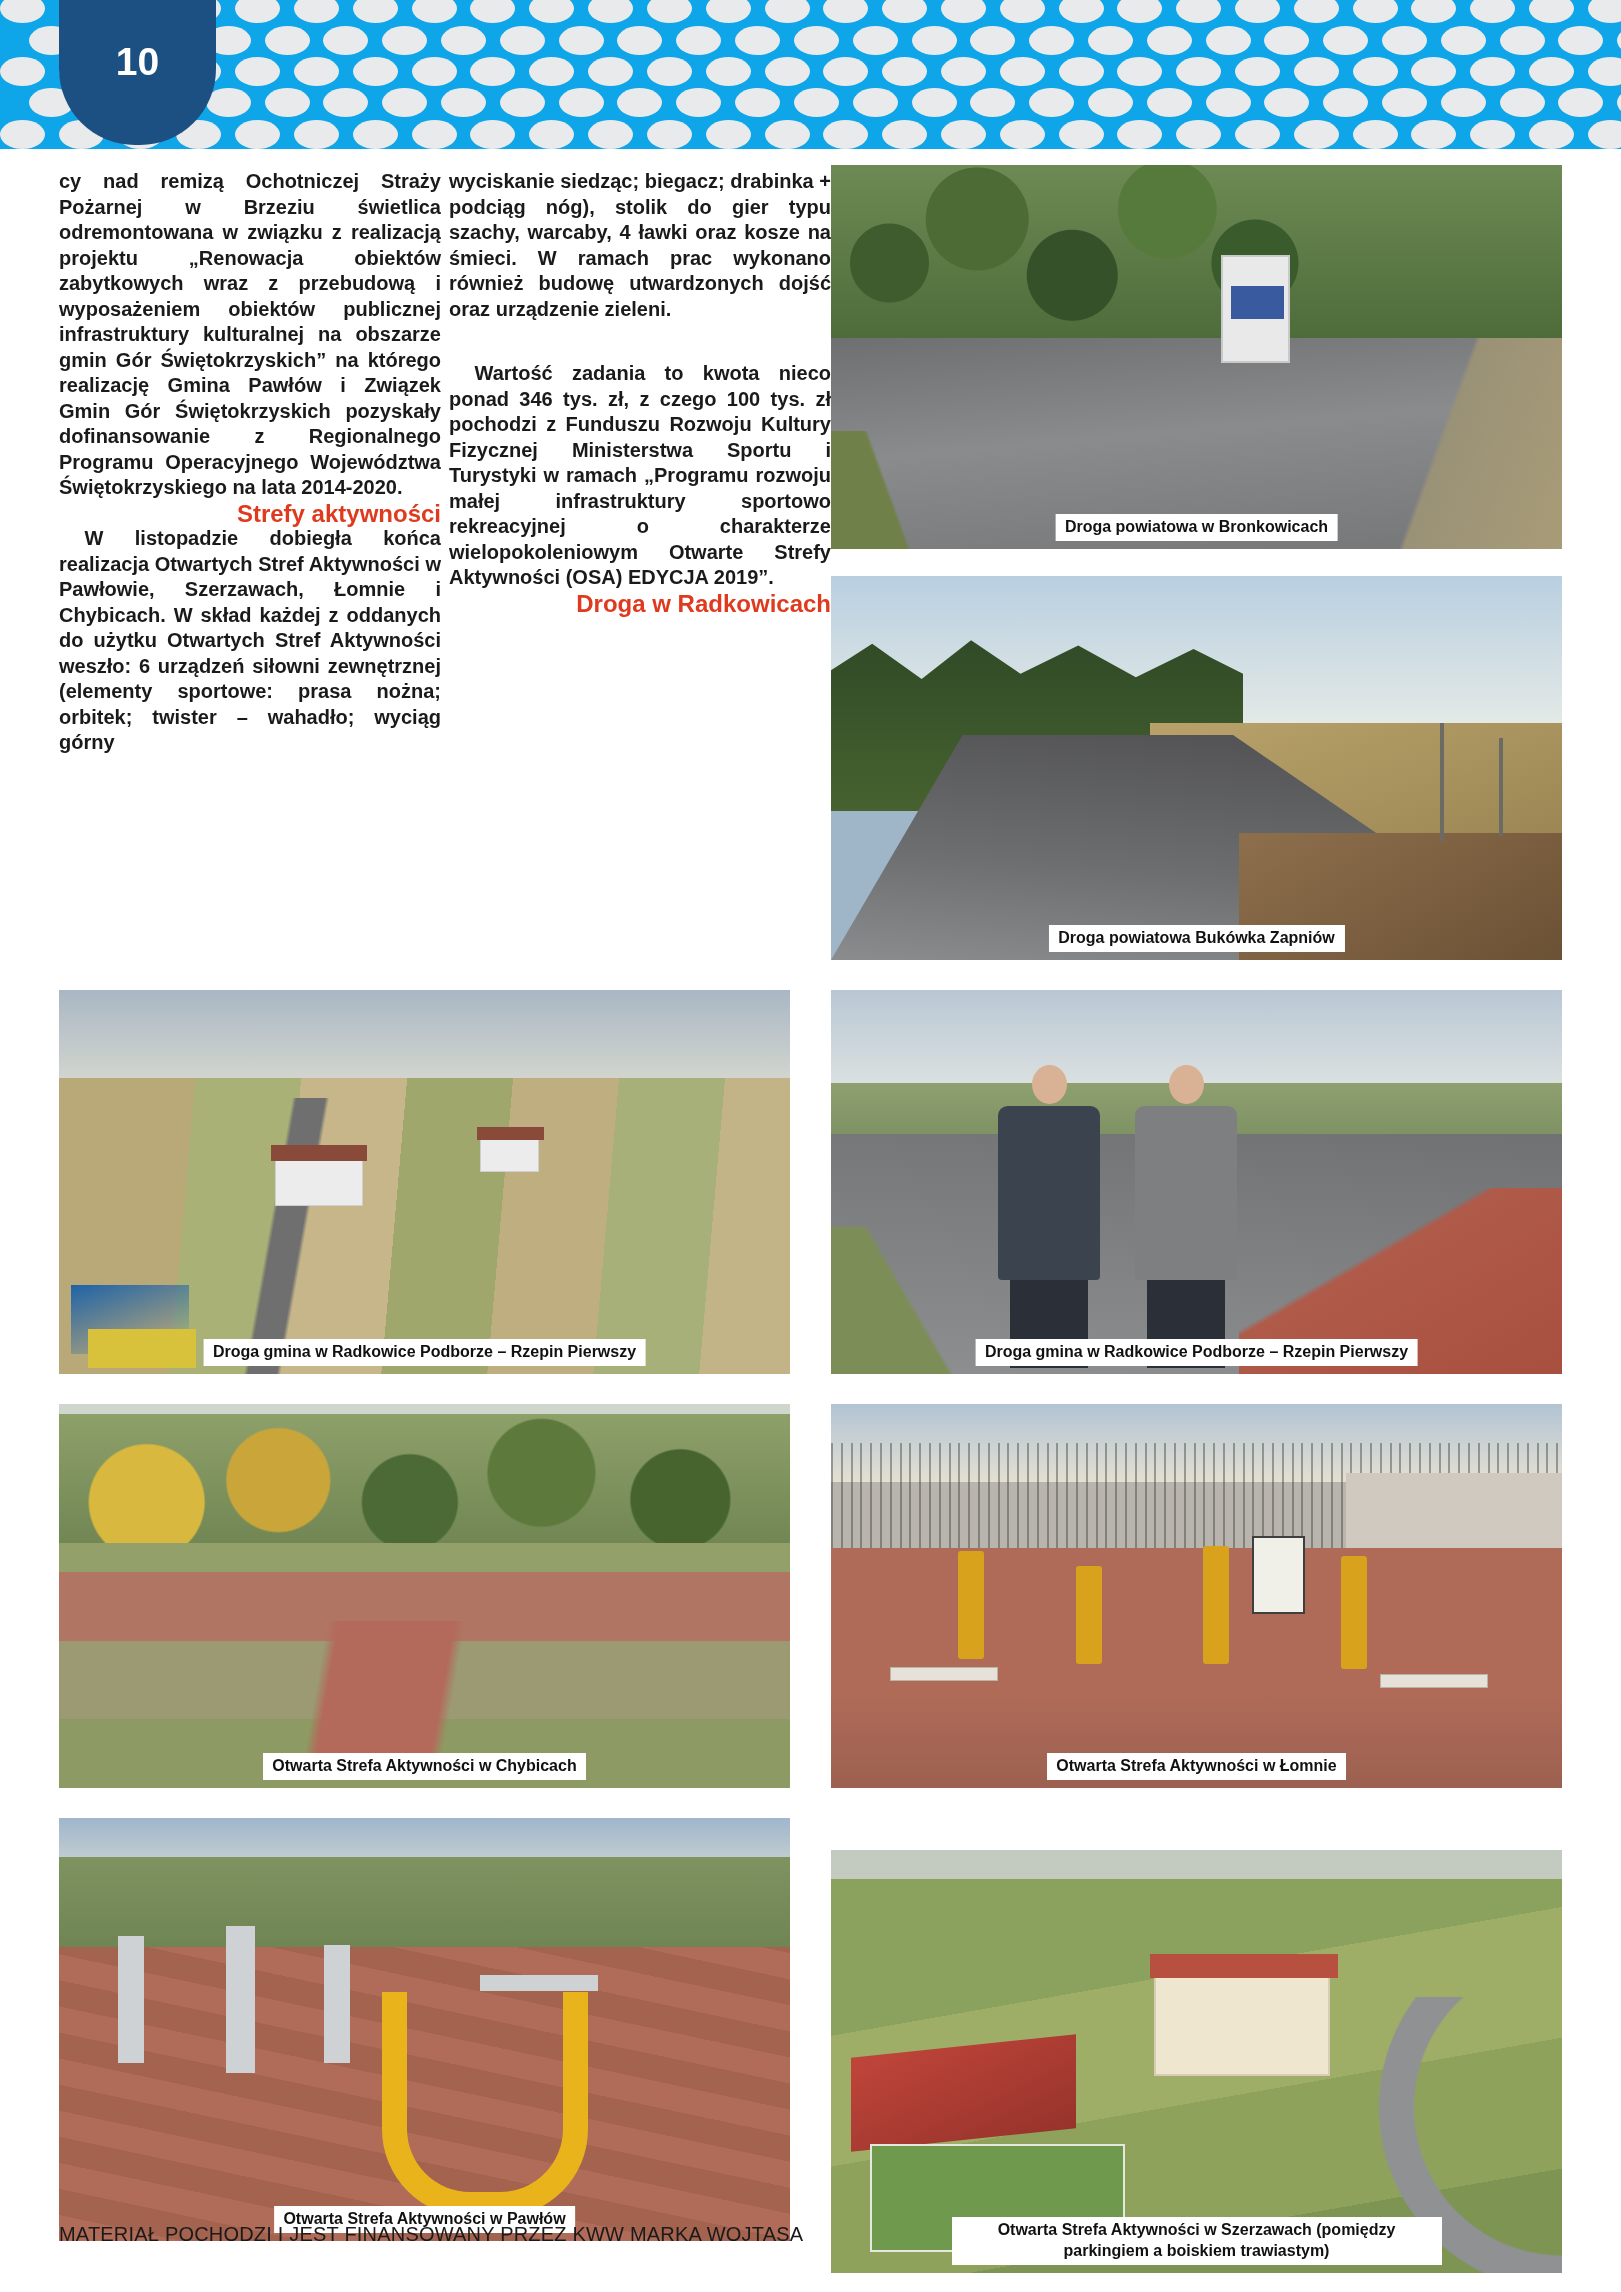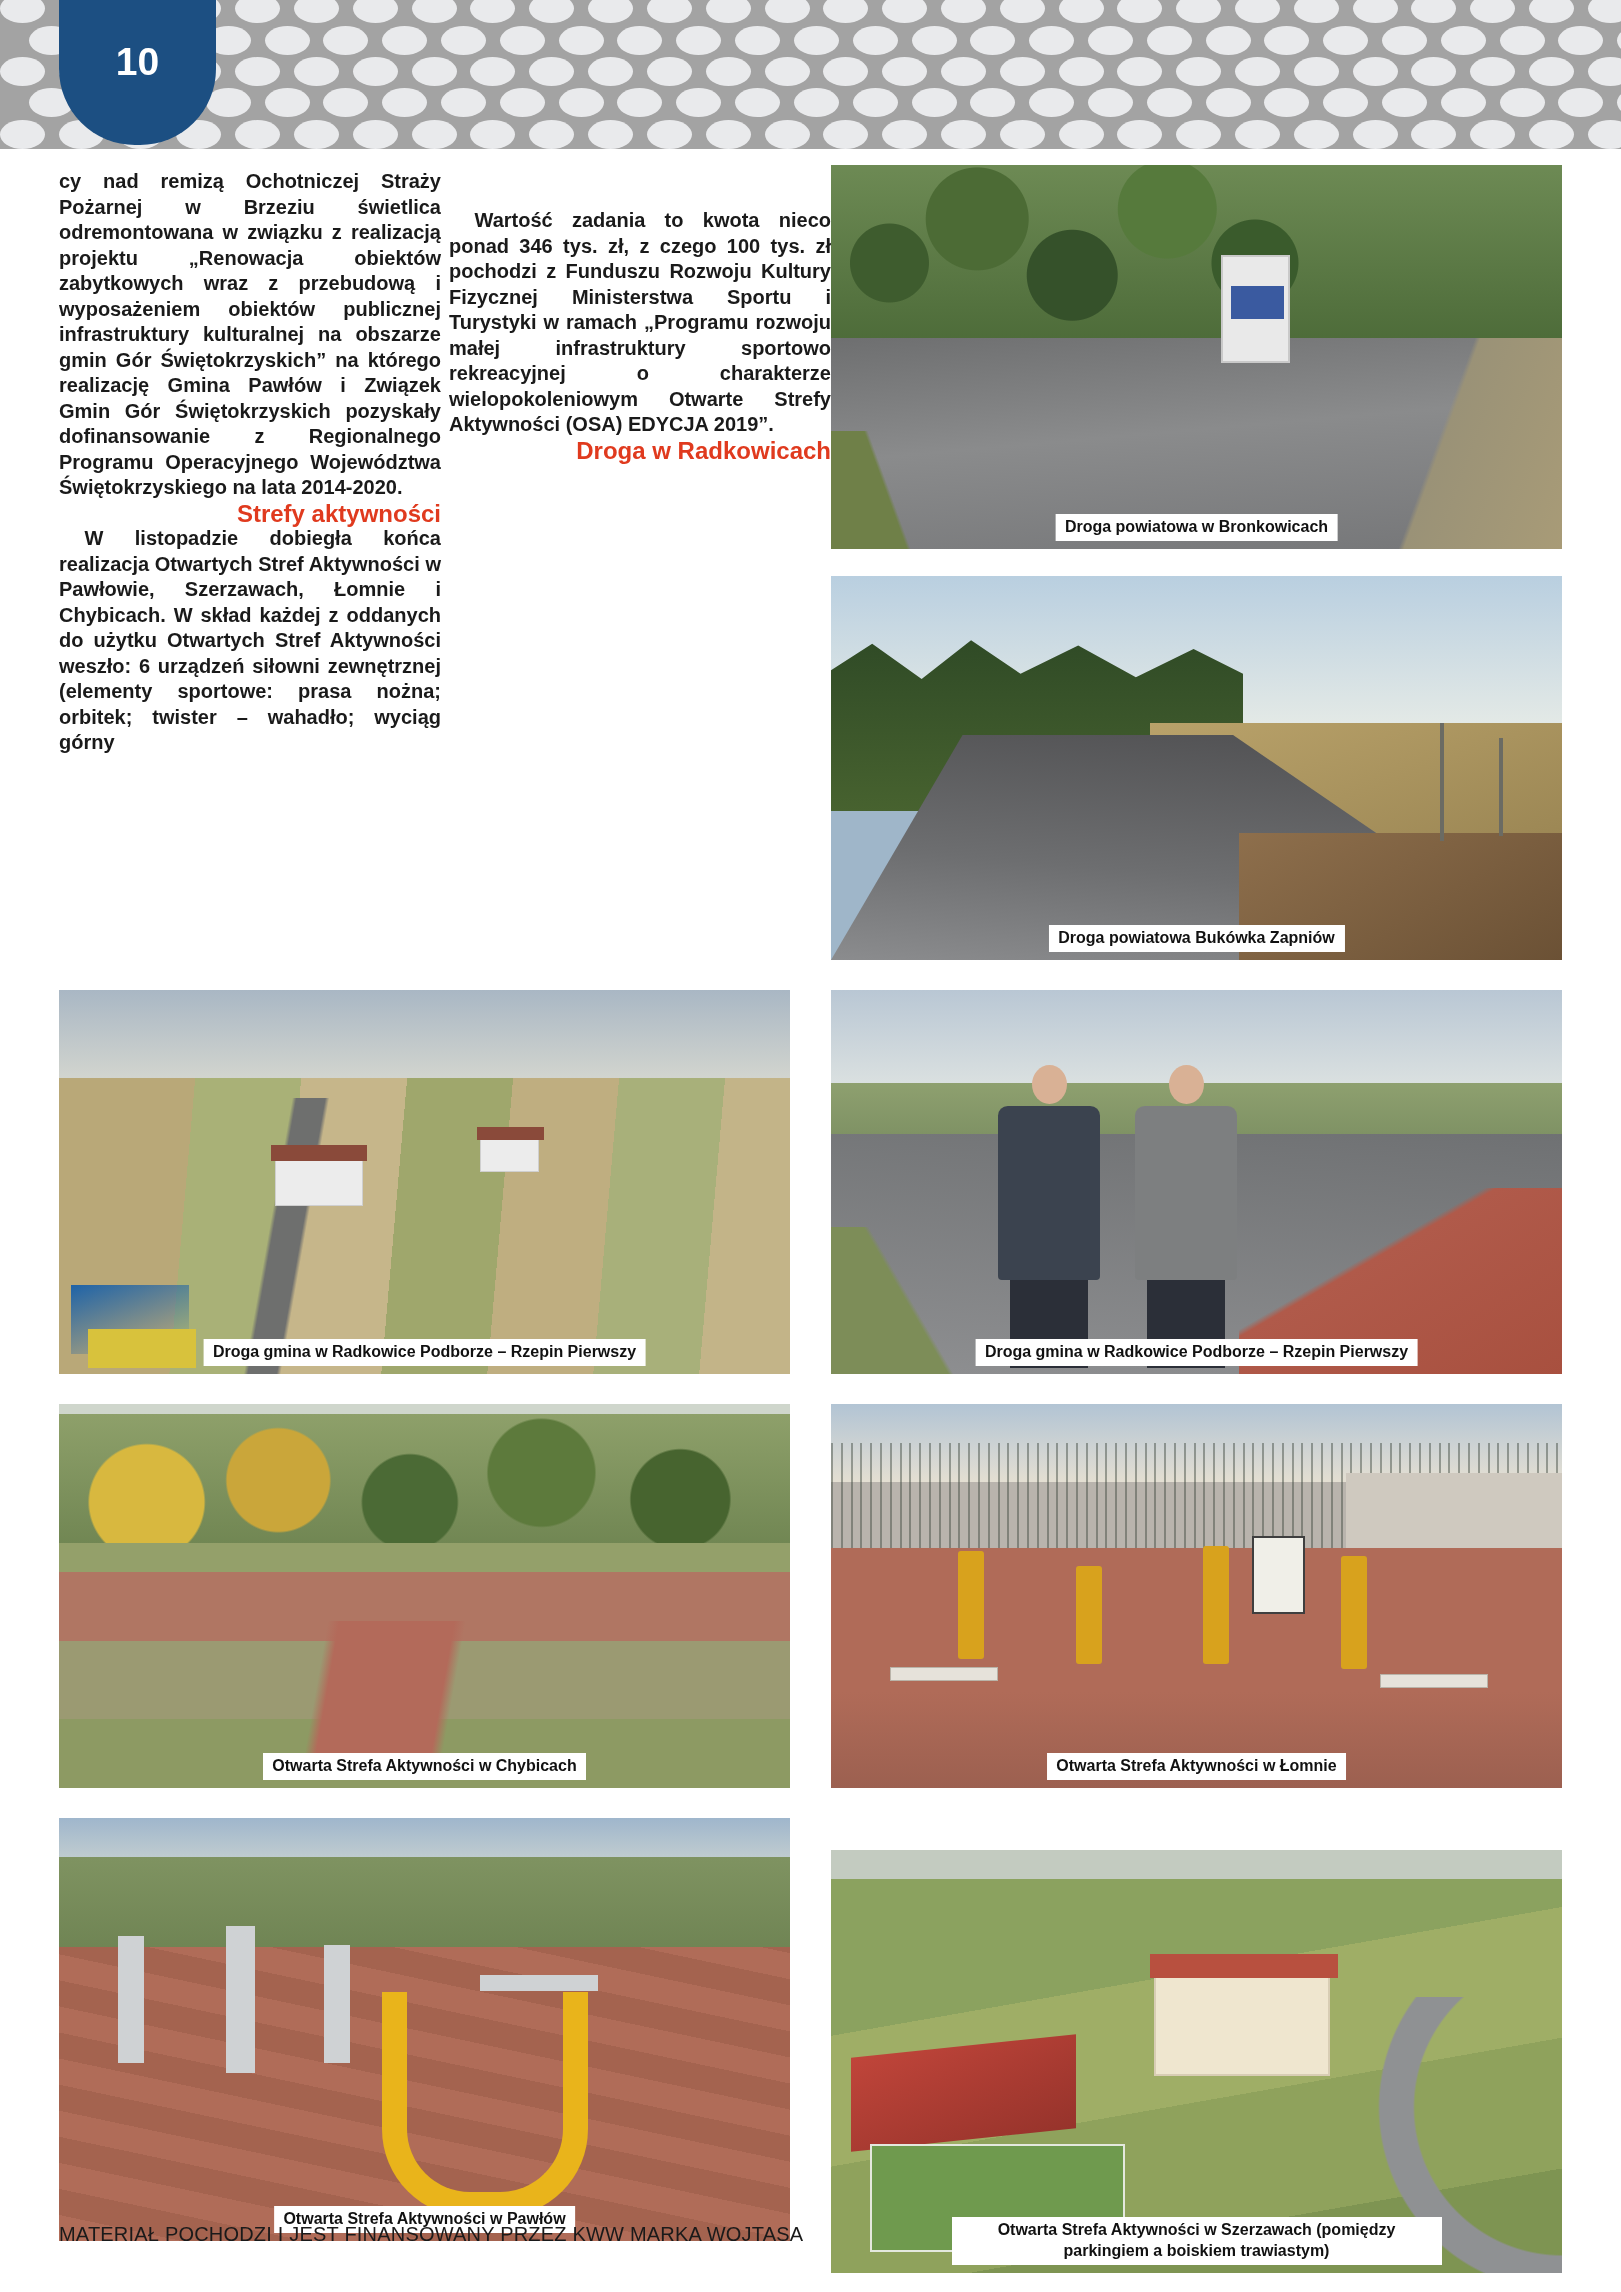--- a/index.html
+++ b/index.html
@@ -12,21 +12,21 @@
     position: relative;
     overflow: hidden;
   }
 
   
   .header-band {
     position: absolute;
     top: 0; left: 0;
     width: 1621px;
     height: 149px;
-    background: #a3a3a3;
+    background: #0ea5e9;
     overflow: hidden;
     padding-left: 28px;
   }
   .dots-row {
     position: absolute;
     left: 0; top: 0;
     width: 1621px;
     height: 149px;
   }
   .dot {
@@ -385,20 +385,21 @@
   </div>
 </div>
 
 <div class="col col-1">
   <p class="noind">cy nad remizą Ochotniczej Straży Pożarnej w Brzeziu świetlica odremontowana w związku z realizacją projektu „Renowacja obiektów zabytkowych wraz z przebudową i wyposażeniem obiektów publicznej infrastruktury kulturalnej na obszarze gmin Gór Świętokrzyskich” na którego realizację Gmina Pawłów i Związek Gmin Gór Świętokrzyskich pozyskały dofinansowanie z Regionalnego Programu Operacyjnego Województwa Świętokrzyskiego na lata 2014-2020.</p>
   <p class="subhead">Strefy aktywności</p>
   <p>W listopadzie dobiegła końca realizacja Otwartych Stref Aktywności w Pawłowie, Szerzawach, Łomnie i Chybicach. W skład każdej z oddanych do użytku Otwartych Stref Aktywności weszło: 6 urządzeń siłowni zewnętrznej (elementy sportowe: prasa nożna; orbitek; twister – wahadło; wyciąg górny</p>
 </div>
 
 <div class="col col-2">
+  <p class="noind">wyciskanie siedząc; biegacz; drabinka + podciąg nóg), stolik do gier typu szachy, warcaby, 4 ławki oraz kosze na śmieci. W ramach prac wykonano również budowę utwardzonych dojść oraz urządzenie zieleni.</p>
   <p style="margin-top:39px">Wartość zadania to kwota nieco ponad 346 tys. zł, z czego 100 tys. zł pochodzi z Funduszu Rozwoju Kultury Fizycznej Ministerstwa Sportu i Turystyki w ramach „Programu rozwoju małej infrastruktury sportowo rekreacyjnej o charakterze wielopokoleniowym Otwarte Strefy Aktywności (OSA) EDYCJA 2019”.</p>
   <p class="subhead">Droga w Radkowicach</p>
 </div>
 
 <div class="photo" id="p1">
   <div class="tree-band trees"></div>
   <div class="road roadsurf"></div>
   <div class="shoulder"></div>
   <div class="grassL"></div>
   <div class="machine"></div>

